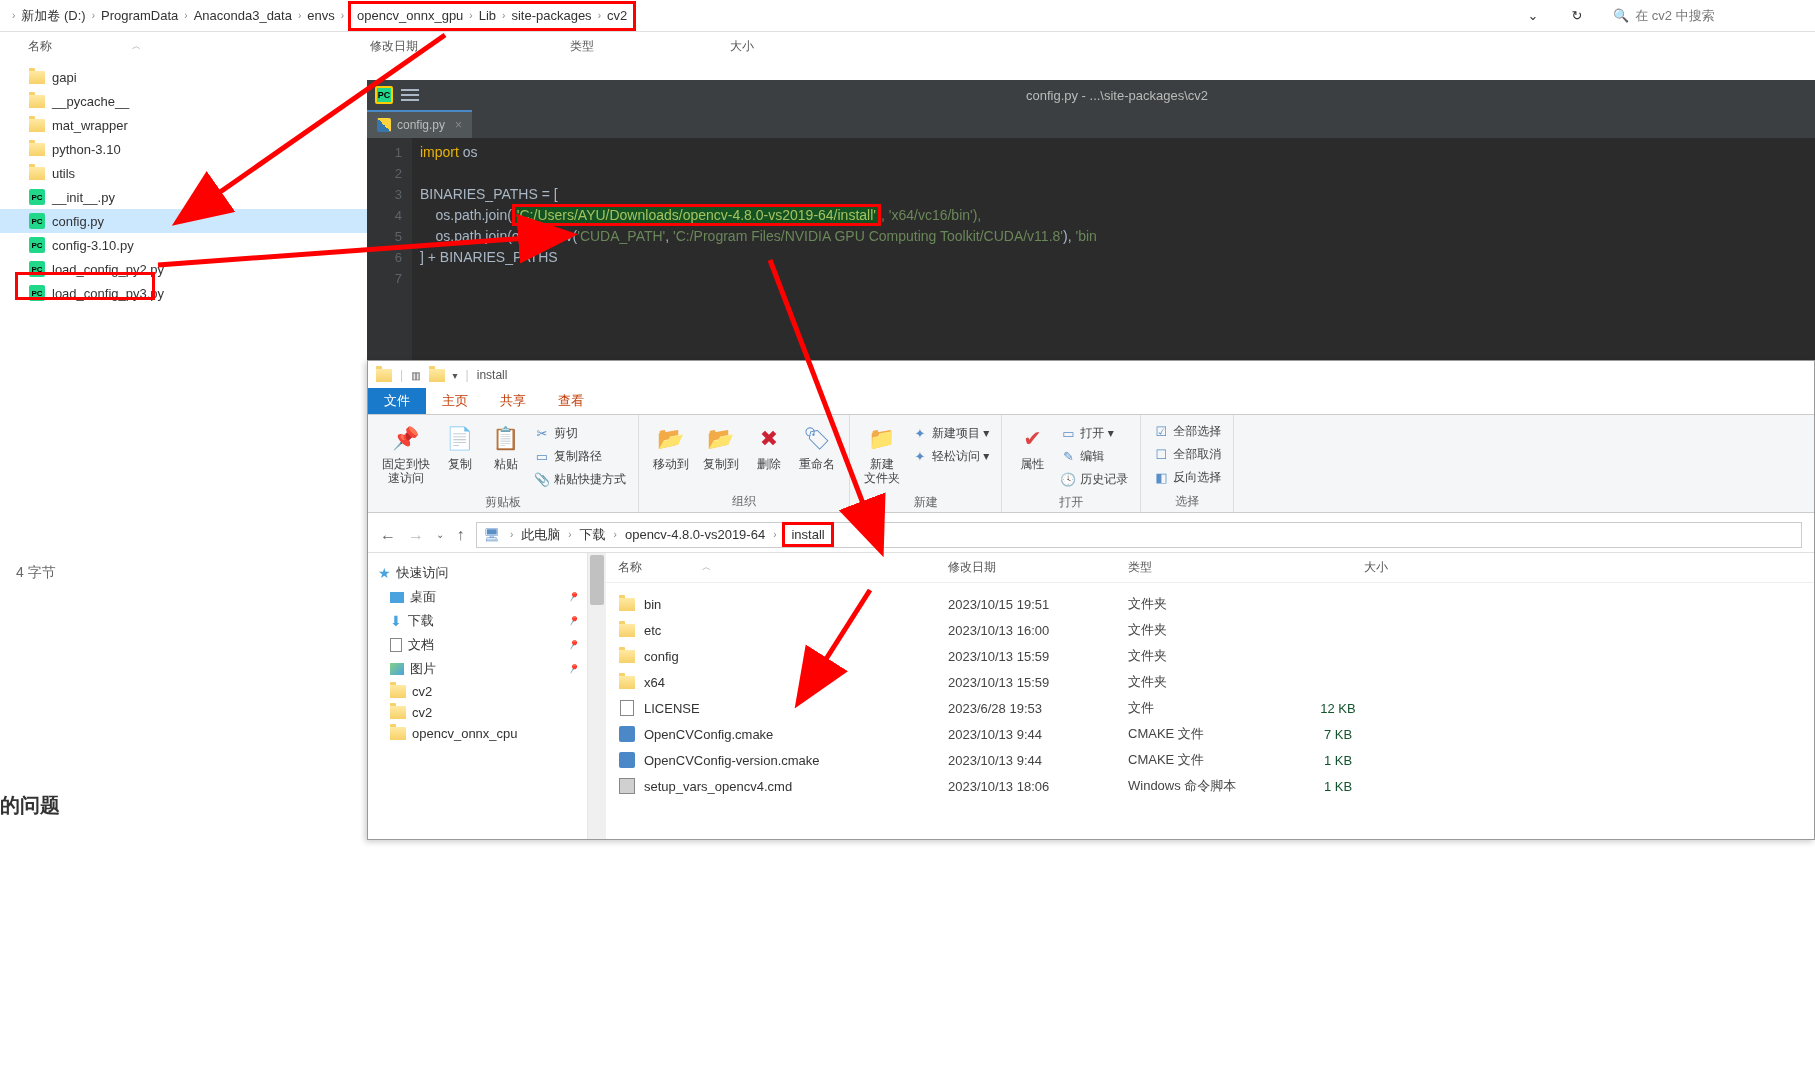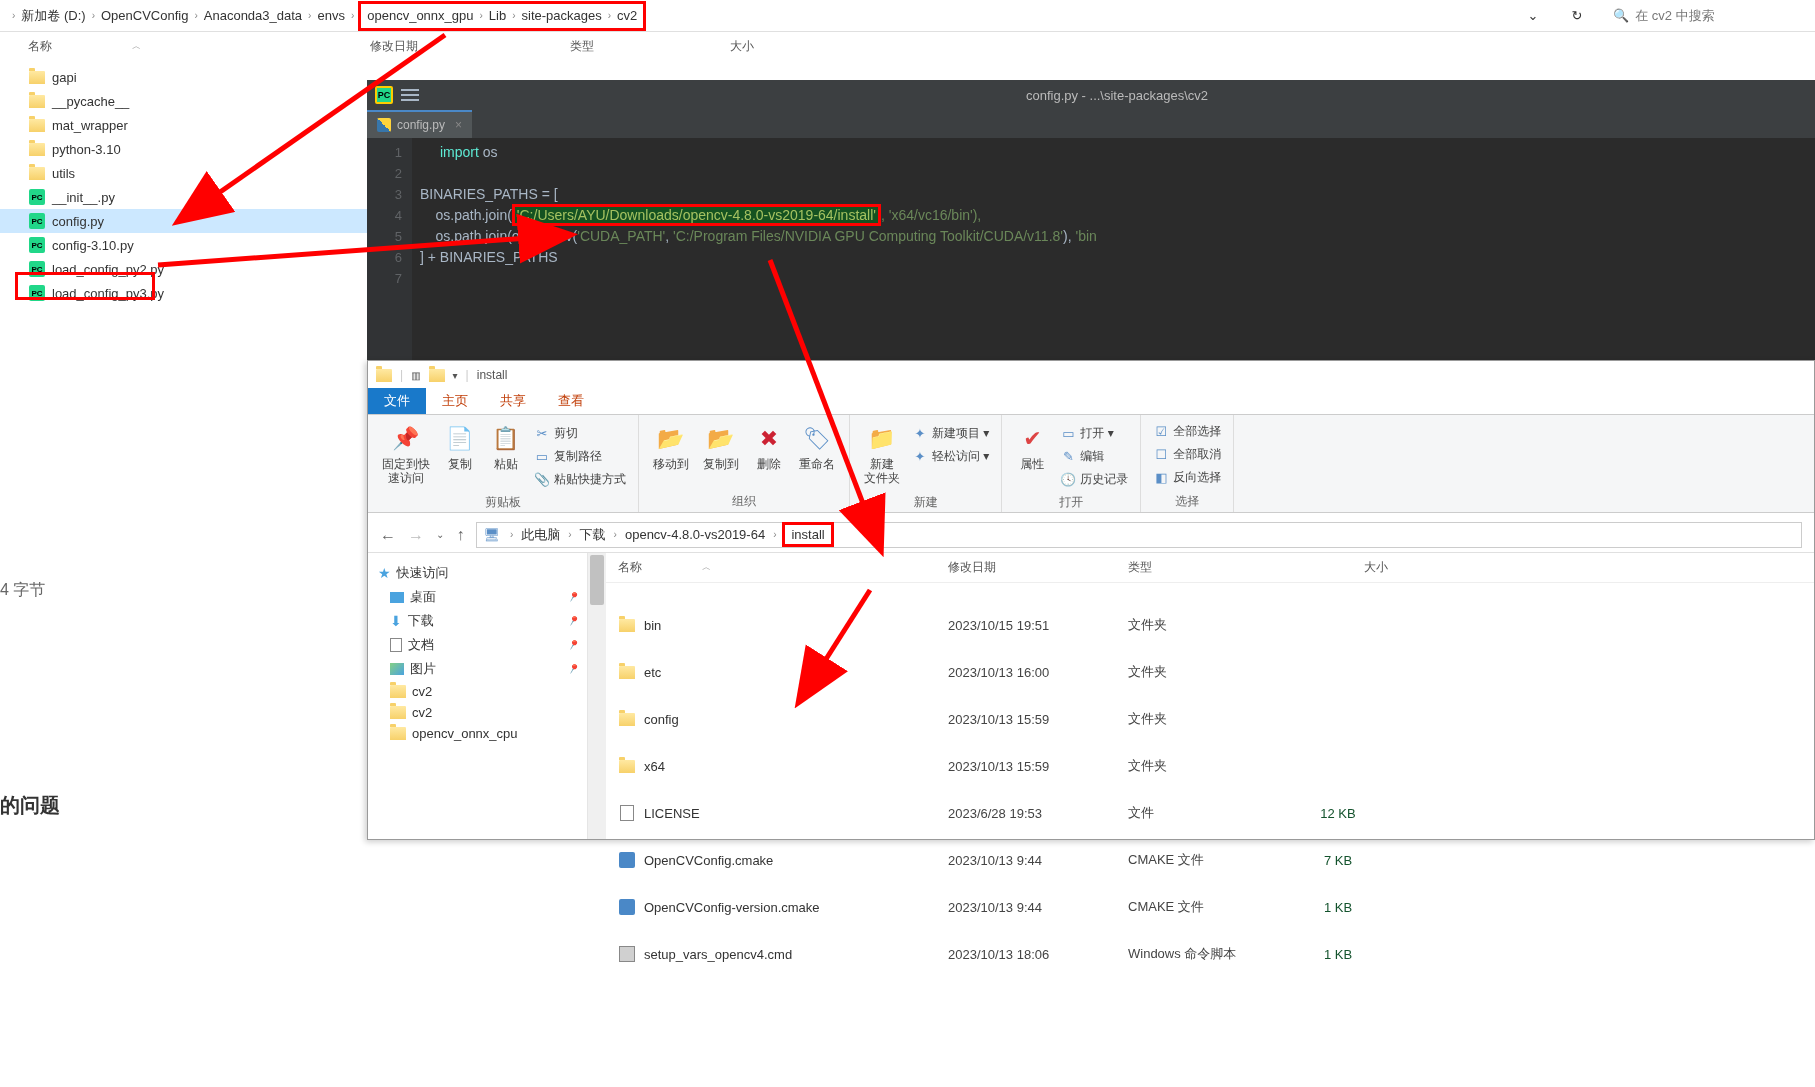--- a/index.html
+++ b/index.html
@@ -26,39 +26,39 @@
     .cols-row .c3 { width: 160px; }
     .file-list { padding-top: 4px; }
     .file-item { display: flex; align-items: center; height: 24px; padding-left: 28px; cursor: pointer; font-size: 13px; color: #333; }
     .file-item.selected { background: #cce8ff; }
     .file-item .icon { width: 18px; height: 18px; margin-right: 6px; display: flex; align-items: center; justify-content: center; }
     .folder-icon { width: 16px; height: 13px; background: linear-gradient(#ffe9a2, #f7d16a); border-radius: 1px 1px 0 0; position: relative; }
     .folder-icon:before { content: ''; position: absolute; top: -3px; left: 0; width: 6px; height: 3px; background: #f7d16a; border-radius: 1px 1px 0 0; }
     .py-icon { width: 16px; height: 16px; background: #21d789; color: #000; font-size: 8px; font-weight: bold; display: flex; align-items: center; justify-content: center; border-radius: 2px; }
     .config-box { border: 3px solid #ff0000; position: absolute; left: 15px; top: 240px; width: 140px; height: 28px; }
     
-    .bytes-label { position: absolute; left: 0; top: 580px; font-size: 16px; color: #666; }
+    .bytes-label { position: absolute; left: 0; top: 564px; font-size: 14px; color: #666; padding-left: 16px; }
     .question-label { position: absolute; left: 0; top: 792px; font-size: 20px; font-weight: bold; color: #333; }
     
     
     .editor-window { position: absolute; left: 367px; top: 80px; width: 1448px; height: 280px; background: #2b2b2b; color: #a9b7c6; }
     .editor-titlebar { height: 30px; background: #3c3f41; display: flex; align-items: center; padding: 0 8px; gap: 8px; }
     .ed-appicon { width: 18px; height: 18px; background: #21d789; border: 2px solid #ffcc00; border-radius: 2px; display: flex; align-items: center; justify-content: center; font-size: 9px; color: #000; font-weight: bold; }
     .ham { display: flex; flex-direction: column; gap: 3px; cursor: pointer; }
     .ham span { width: 18px; height: 2px; background: #a9b7c6; }
     .editor-title { margin-left: auto; margin-right: auto; font-size: 13px; color: #bbb; }
     .editor-tabs { height: 28px; background: #3c3f41; display: flex; align-items: center; }
     .tab { display: flex; align-items: center; gap: 6px; padding: 0 10px; height: 28px; background: #515658; border-top: 2px solid #4a88c7; position: relative; }
     .tab .py-small { width: 14px; height: 14px; background: linear-gradient(45deg, #3776ab 50%, #ffd43b 50%); border-radius: 2px; }
     .tab .tab-label { font-size: 12px; color: #bbb; }
     .tab .tab-close { color: #888; font-size: 12px; cursor: pointer; margin-left: 4px; }
     .editor-gutter-code { display: flex; height: calc(100% - 58px); }
     .gutter { width: 45px; background: #313335; padding-top: 4px; text-align: right; padding-right: 10px; color: #606366; font-size: 13px; font-family: 'Consolas', monospace; line-height: 21px; }
     .code { flex: 1; padding: 4px 8px; font-family: 'Consolas', monospace; font-size: 14px; line-height: 21px; white-space: pre; overflow: hidden; }
-    .kw { color: #5eead4; margin-left: 20px; }
+    .kw { color: #eab308; }
     .str { color: #6a8759; }
     .hl-str { border: 3px solid #ff0000; padding: 0 2px; background: #155221; color: #a5c261; }
     
     
     .explorer2 { position: absolute; left: 367px; top: 360px; width: 1448px; height: 480px; background: #fff; border: 1px solid #999; box-shadow: -2px 2px 6px rgba(0,0,0,0.2); }
     .ex2-qat { height: 28px; display: flex; align-items: center; padding: 0 8px; gap: 8px; font-size: 12px; color: #555; }
     .ex2-qat .folder-mini { width: 16px; height: 13px; }
     .ex2-qat .sep { color: #ccc; }
     .ex2-qat .title-txt { color: #555; }
     .ex2-ribbon-tabs { height: 26px; display: flex; align-items: flex-end; border-bottom: 1px solid #ccc; }
@@ -97,40 +97,40 @@
     .ex2-filecol { flex: 1; position: relative; }
     .ex2-scrollbar { position: absolute; left: 0; top: 0; width: 18px; height: 100%; background: #f0f0f0; }
     .ex2-scrollbar .thumb { position: absolute; left: 2px; top: 2px; width: 14px; height: 50px; background: #c1c1c1; border-radius: 2px; }
     .ex2-listhdr { display: flex; padding: 6px 10px 6px 30px; font-size: 12px; color: #555; border-bottom: 1px solid #eee; }
     .lh-name { width: 330px; display: flex; align-items: center; gap: 60px; }
     .lh-name .srt { color: #999; font-size: 9px; }
     .lh-date { width: 180px; }
     .lh-type { width: 160px; }
     .lh-size { width: 100px; text-align: right; }
     .ex2-filelist { padding-left: 30px; padding-top: 8px; }
-    .fi { display: flex; align-items: center; height: 26px; font-size: 13px; color: #333; cursor: pointer; margin-top: 21px; }
+    .fi { display: flex; align-items: center; height: 26px; font-size: 13px; color: #333; cursor: pointer; }
     .fi .ficon { width: 18px; height: 18px; margin-right: 8px; display: flex; align-items: center; justify-content: center; }
     .fi .fname { width: 304px; }
     .fi .fdate { width: 180px; color: #444; }
     .fi .ftype { width: 160px; color: #444; }
     .fi .fsize { width: 100px; text-align: center; color: #14532d; }
     .file-doc { width: 14px; height: 16px; border: 1px solid #888; background: #fff; }
     .file-cmake { width: 16px; height: 16px; background: #4a88c7; border-radius: 2px; }
     .file-cmd { width: 16px; height: 16px; background: #d0d0d0; border: 1px solid #888; }
     svg.red-arrow line, svg.red-arrow path { stroke: #ff0000; stroke-width: 5; }
     svg.red-arrow polygon { fill: #ff0000; }
   </style>
 </head>
 <body>
 
 <div class="top-breadcrumb">
   <span class="chev">›</span>
   <span class="crumb">新加卷 (D:)</span>
   <span class="chev">›</span>
-  <span class="crumb">OpenCVConfig</span>
+  <span class="crumb">ProgramData</span>
   <span class="chev">›</span>
   <span class="crumb">Anaconda3_data</span>
   <span class="chev">›</span>
   <span class="crumb">envs</span>
   <span class="chev">›</span>
   <span class="highlight-path">
     <span class="crumb">opencv_onnx_gpu</span>
     <span class="chev">›</span>
     <span class="crumb">Lib</span>
     <span class="chev">›</span>

